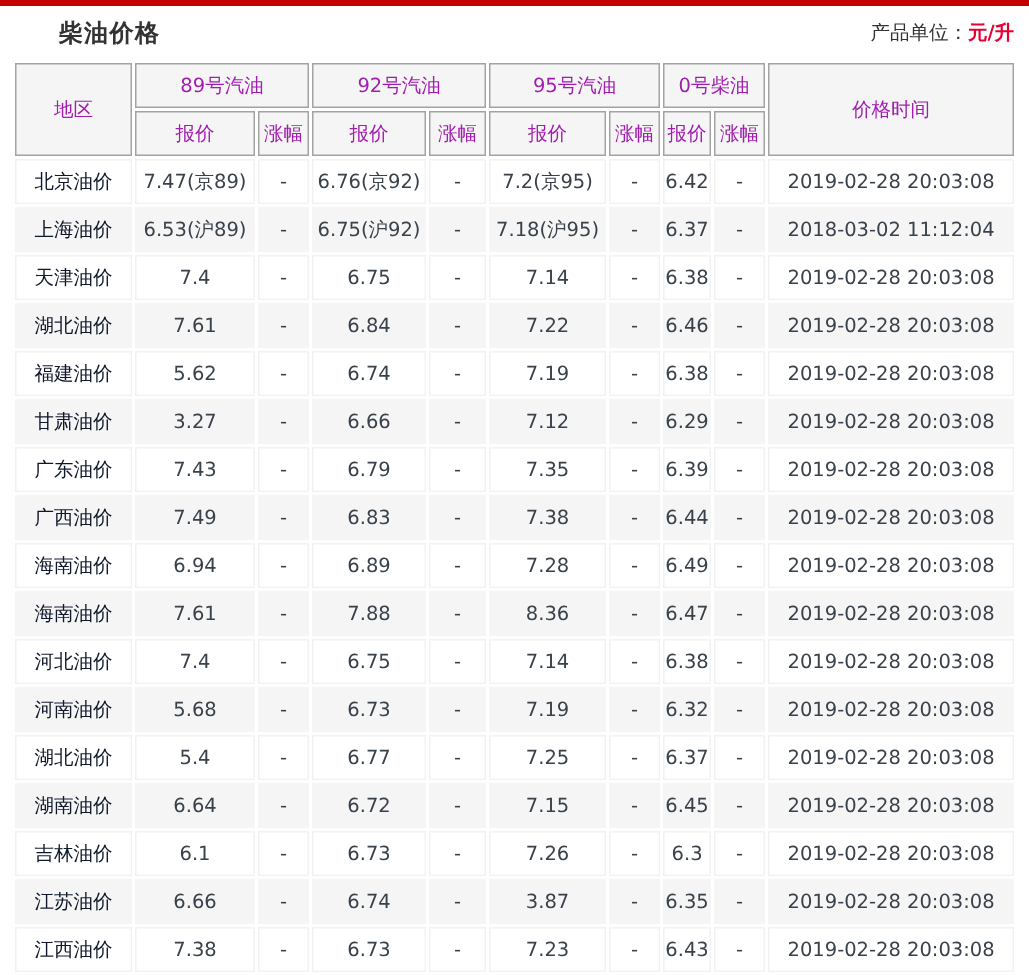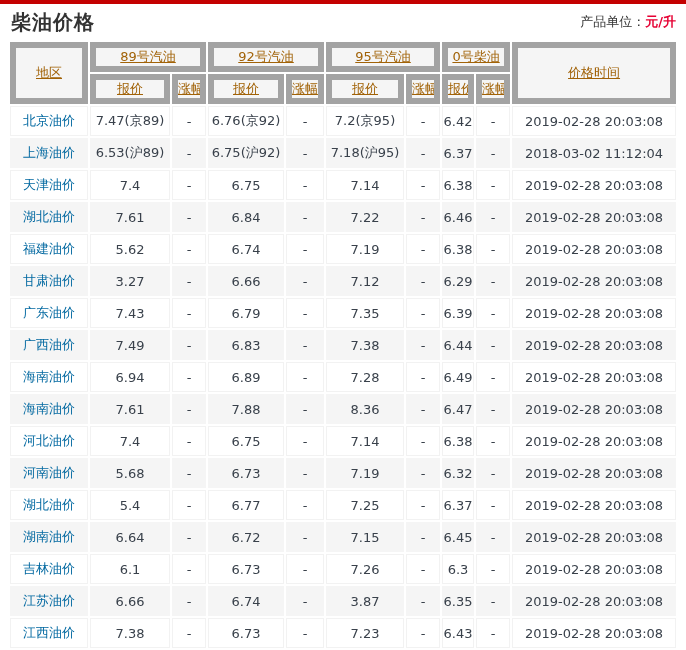--- a/index.html
+++ b/index.html
@@ -19,24 +19,25 @@
     box-sizing: border-box;
   }
   .title-bar {
     height: 36px;
     display: flex;
     align-items: center;
     justify-content: space-between;
     padding: 0 10px 0 11px;
   }
   .page-title {
-    font-size: 20px;
+    font-size: 16px;
     font-weight: bold;
     color: #333333;
     letter-spacing: 1px;
+    margin-left: 28px;
   }
   .unit-wrap {
     font-size: 13px;
     color: #333333;
     margin-left: 31px;
   }
   .unit-value {
     color: #e60033;
     font-weight: bold;
   }
@@ -53,35 +54,34 @@
     height: 30px;
     box-sizing: border-box;
     padding: 0;
     text-align: center;
     vertical-align: middle;
     overflow: hidden;
     white-space: nowrap;
   }
   .price-table thead th {
     background: #f5f5f5;
-    border: 6px solid #a3a3a3;
+    border: 1px solid #a3a3a3;
     font-weight: normal;
-    color: #a16207;
-    text-decoration: underline;
+    color: #a21caf;
   }
   .price-table tbody tr:nth-child(odd) td {
     background: #ffffff;
     border: 1px solid #f2f2f2;
   }
   .price-table tbody tr:nth-child(even) td {
     background: #f5f5f5;
     border: 1px solid #f5f5f5;
   }
   .region-link {
-    color: #0369a1;
+    color: #0f172a;
     text-decoration: none;
     cursor: pointer;
   }
   .watermark {
     position: absolute;
     right: 3px;
     bottom: 8px;
     font-family: "DejaVu Serif", "Liberation Serif", serif;
     font-size: 21px;
     color: rgba(72, 66, 216, 0.85);

